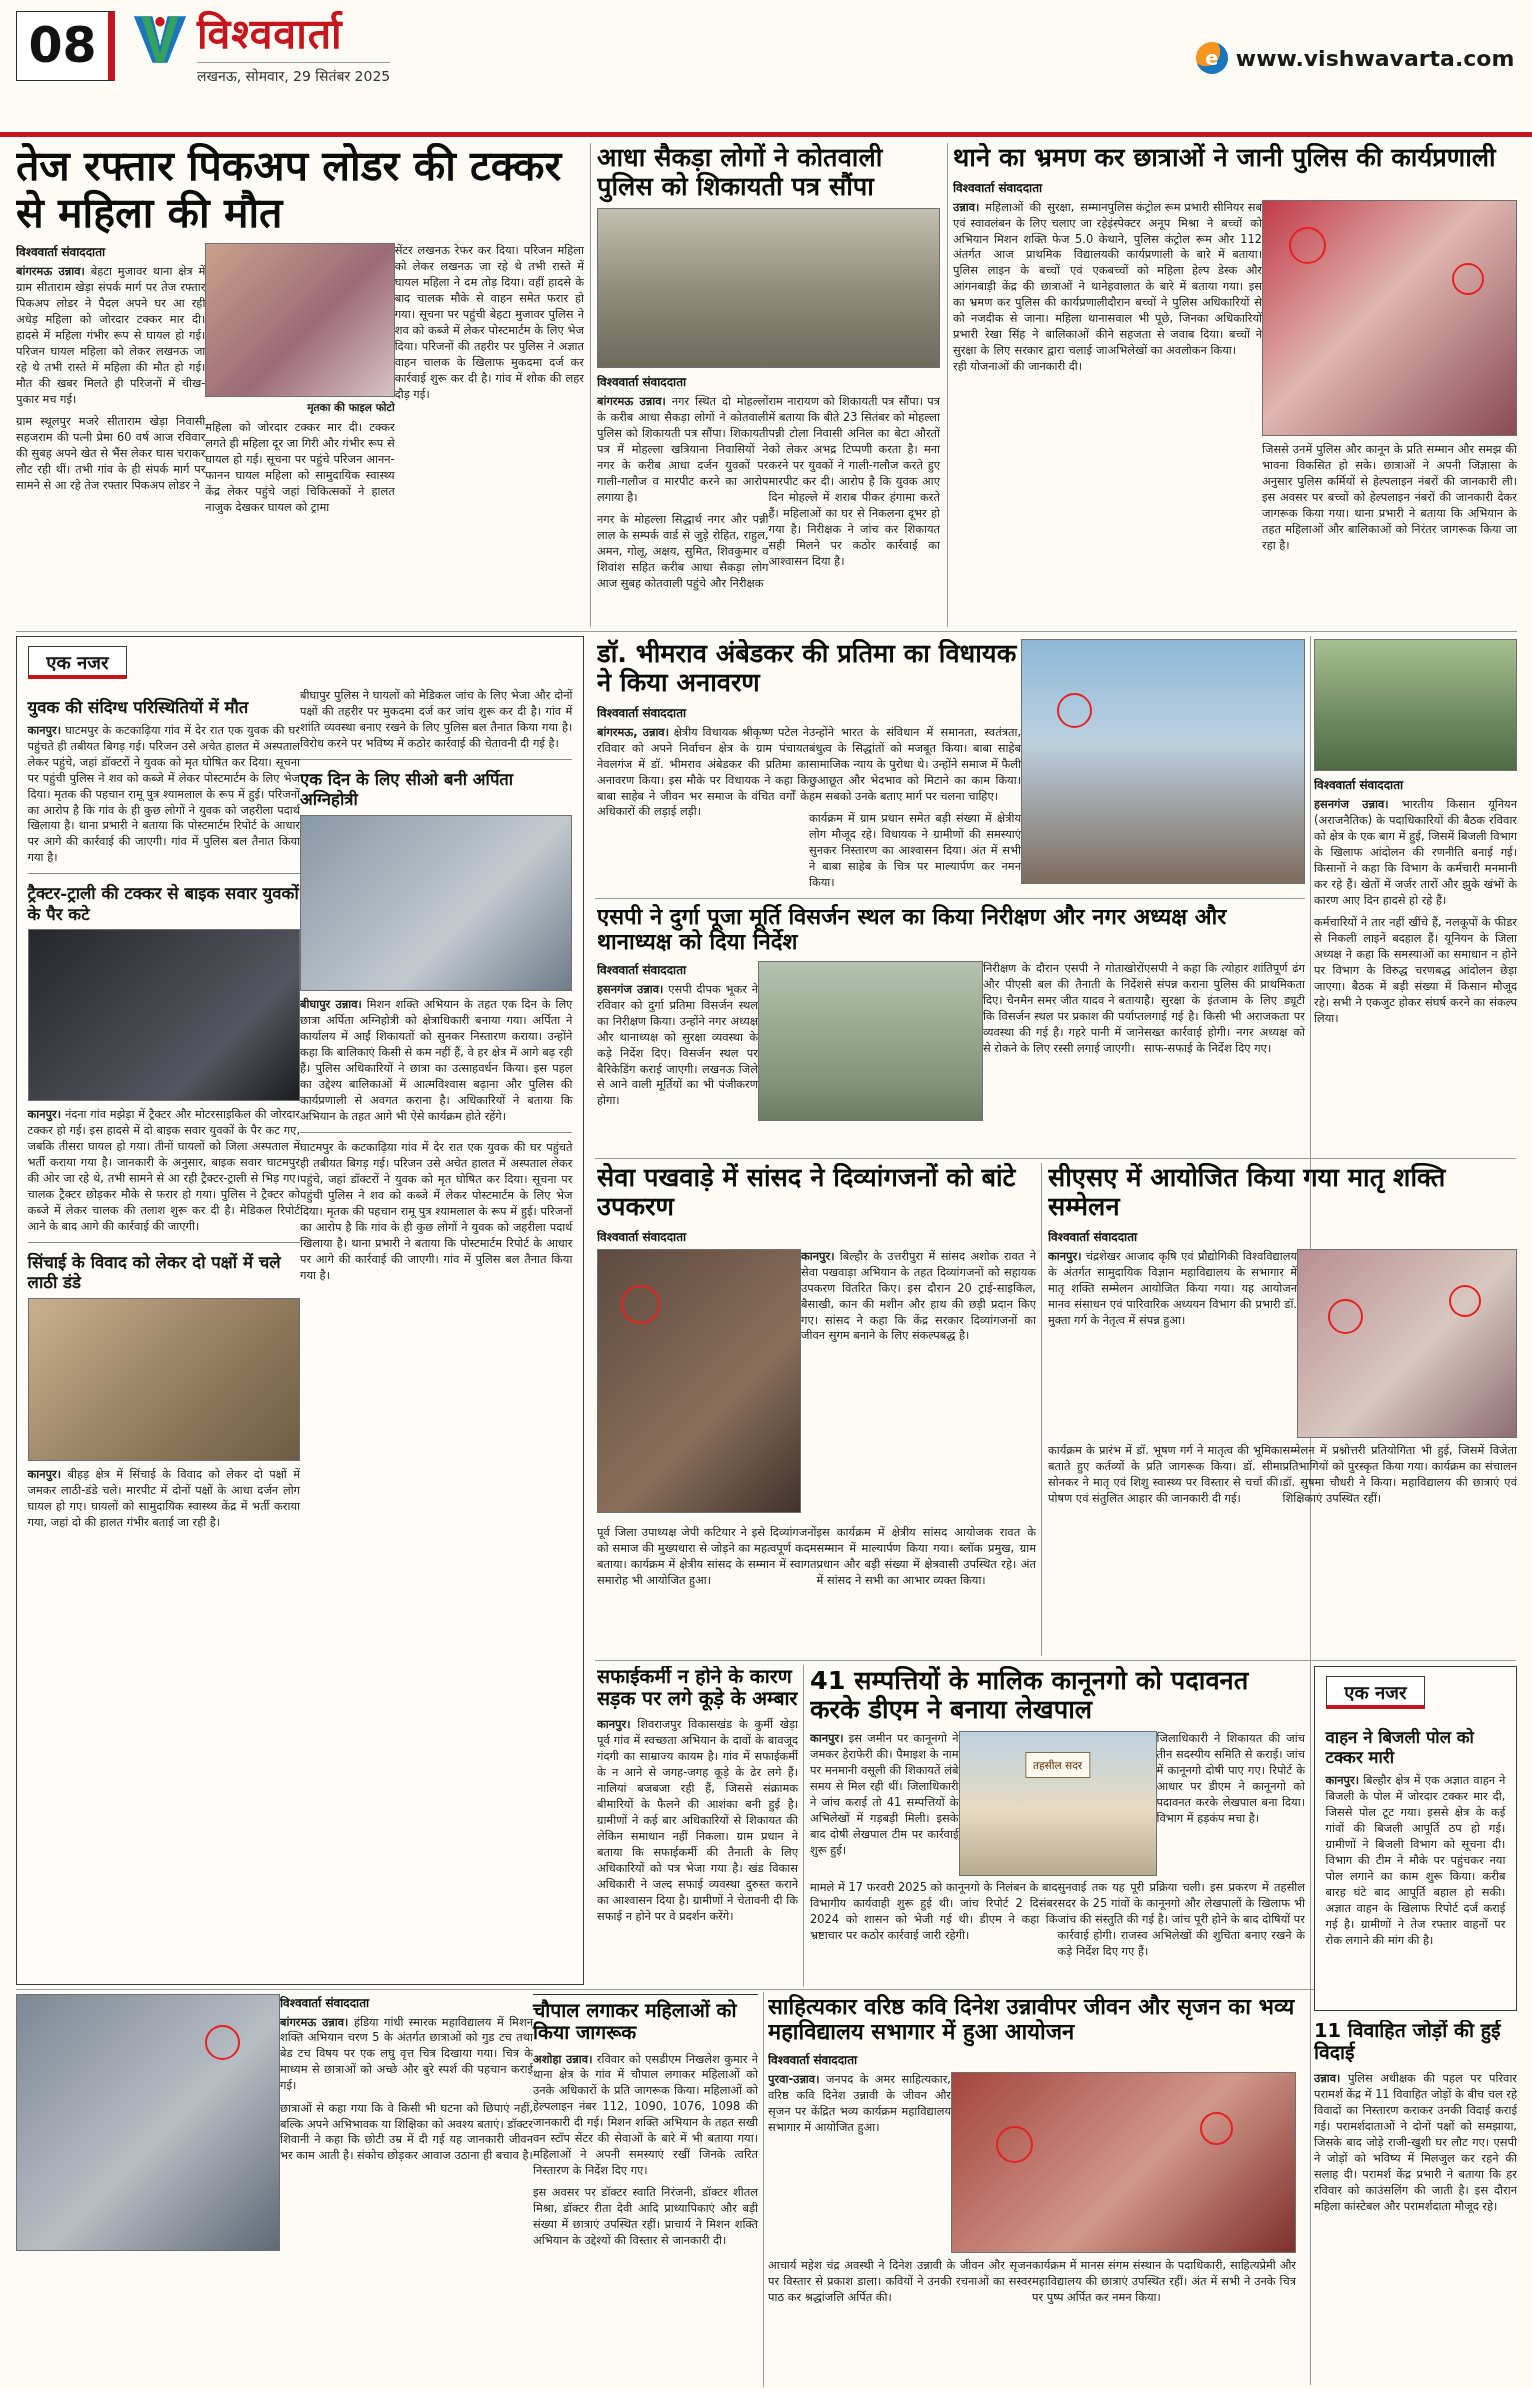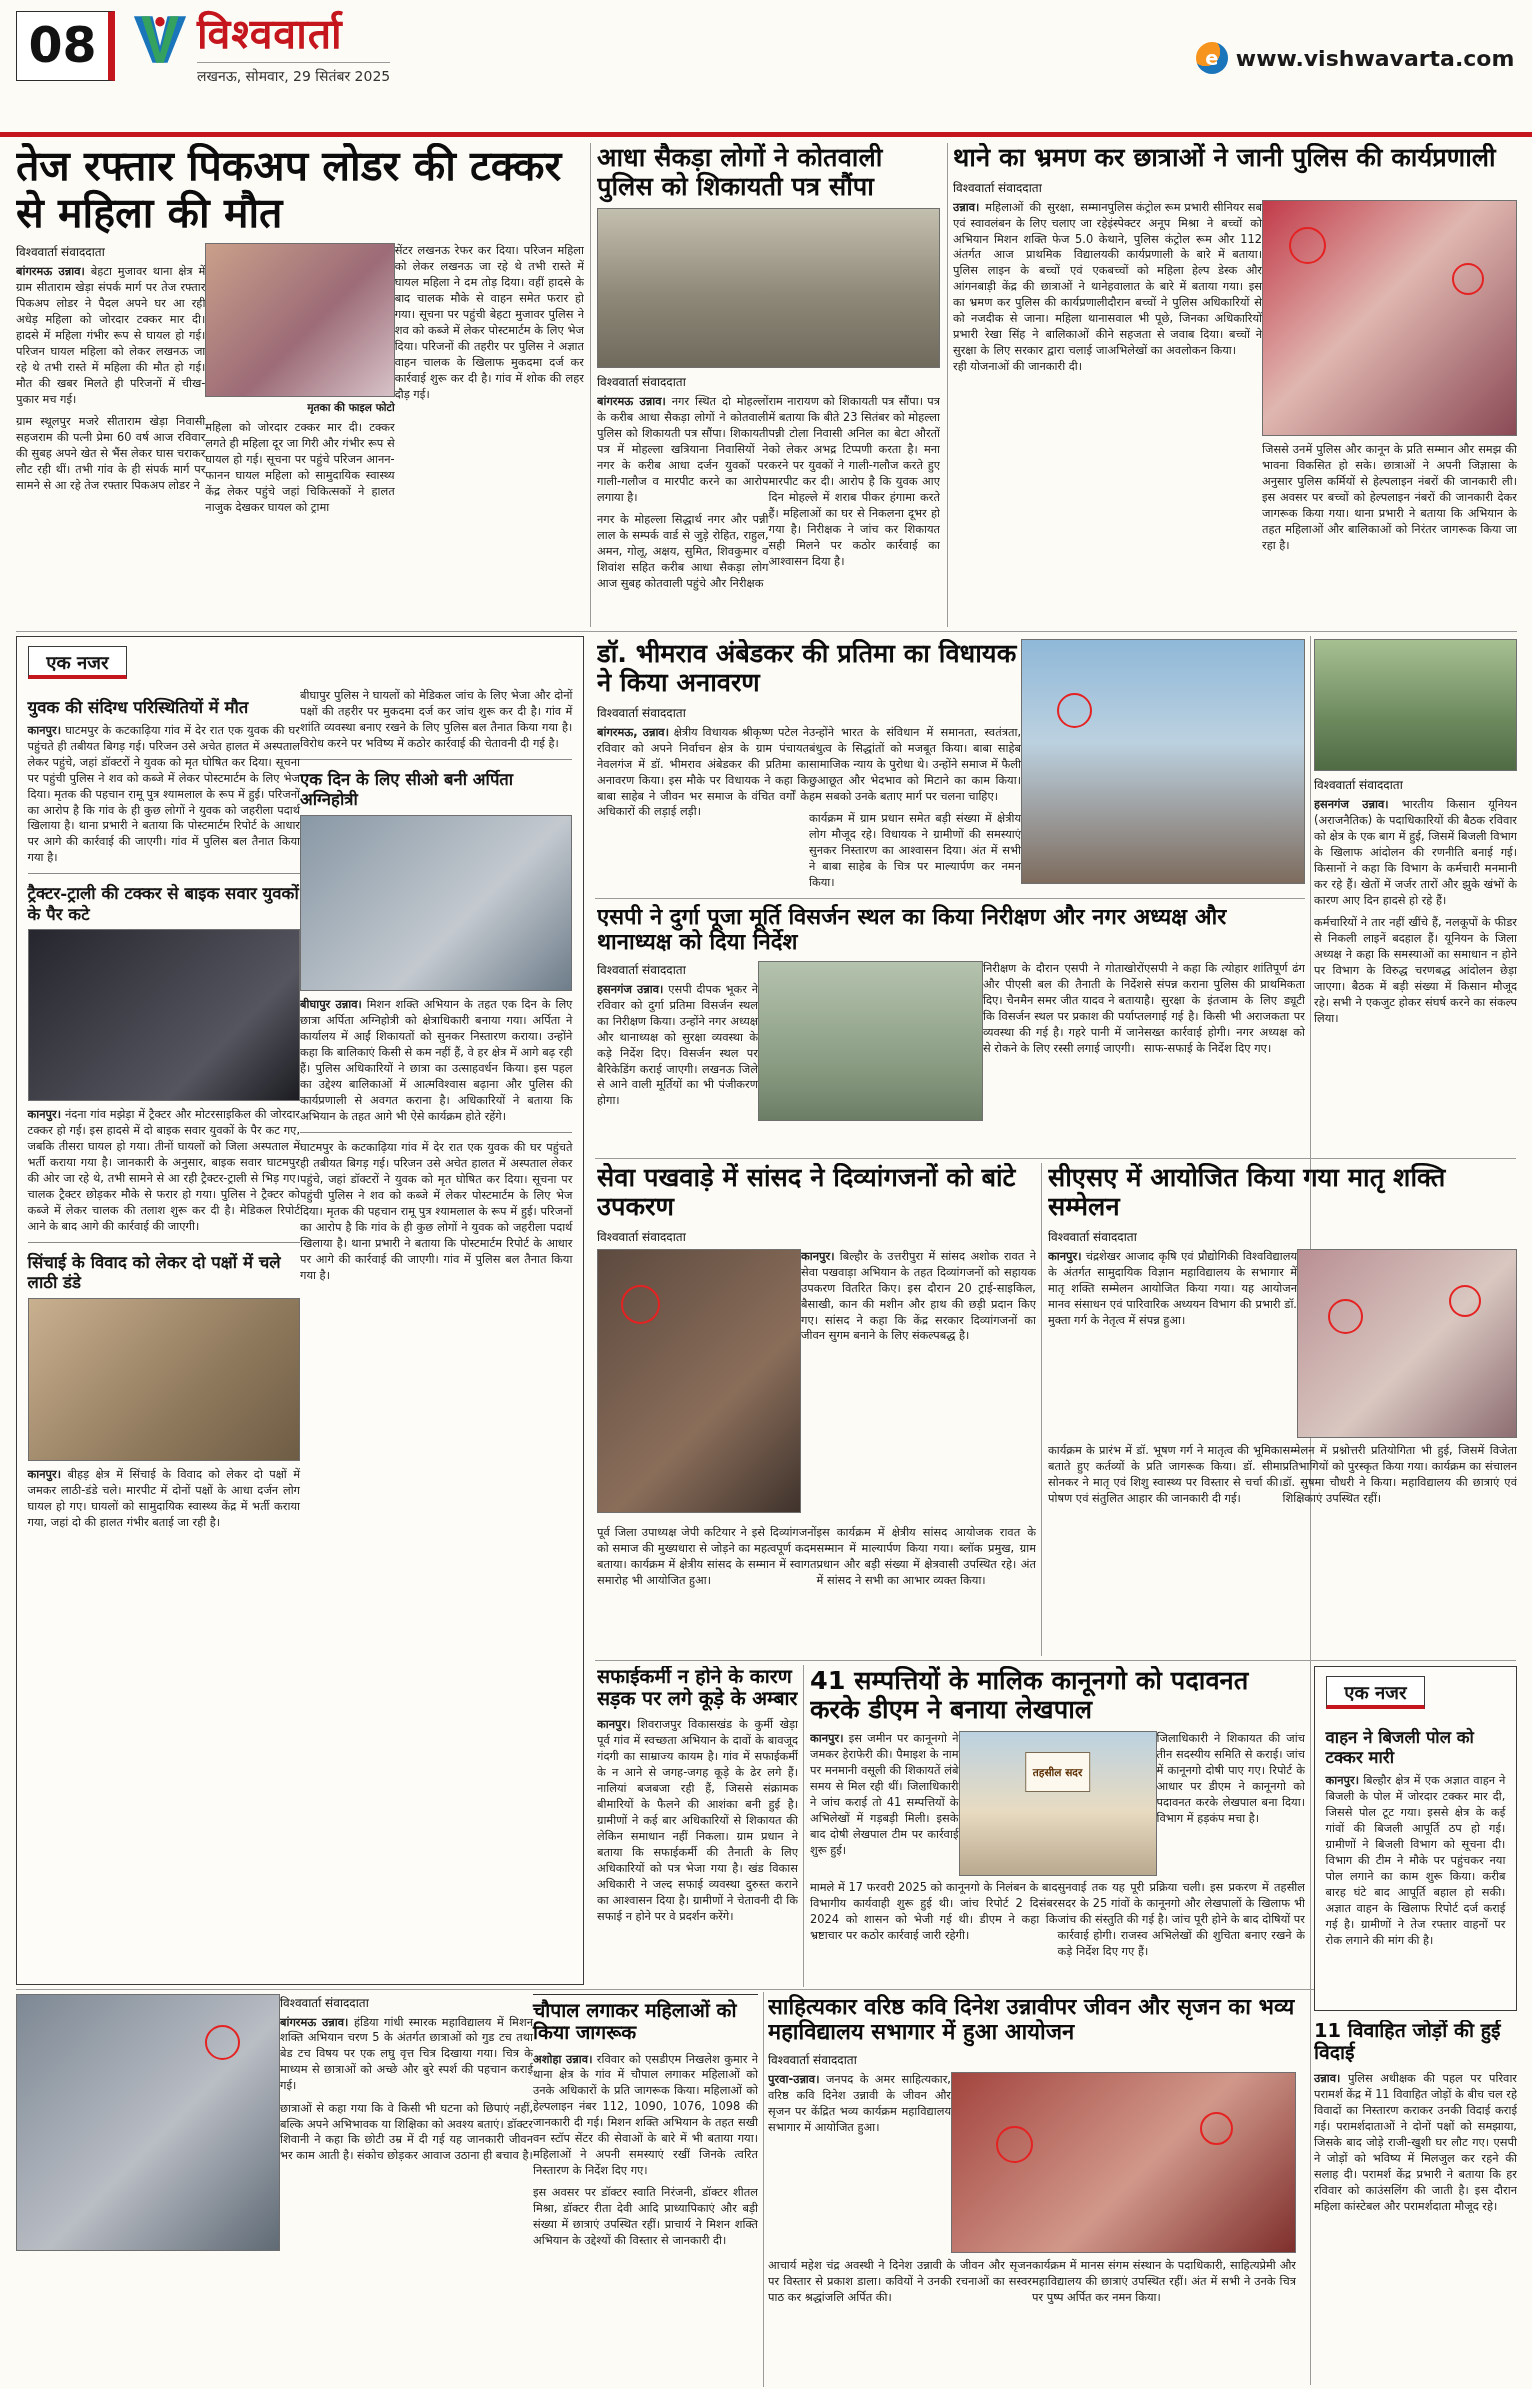--- a/index.html
+++ b/index.html
@@ -23,30 +23,30 @@
          color:#fff;font-weight:bold;align-items:center;justify-content:center;font-size:19.4px}
   .redrule{position:absolute;left:0;top:132px;width:100%;height:5.3px;background:#c4161c}
   
   .art{position:absolute;overflow:hidden}
   .hl{font-weight:bold;line-height:1.14;color:#0c0c0c;margin-bottom:7px}
   .hl-xl{font-size:41px}
   .hl-lg{font-size:35px}
   .hl-md{font-size:25.5px}
   .hl-sm{font-size:22px}
   .hl-xs{font-size:19.4px}
-  .byline{font-weight:normal;font-size:12px;margin-bottom:3.5px;color:#101010}
+  .byline{font-weight:bold;font-size:12px;margin-bottom:3.5px;color:#101010}
   .body{font-size:11.4px;line-height:1.4;text-align:justify;margin-bottom:6.2px;color:#212121}
   .dl{font-weight:bold}
   .row{display:flex;gap:0}
   .col{flex:1;min-width:0}
   .photo{position:relative;width:100%;border:0.9px solid #6f6f6f;overflow:hidden}
   .cap{font-size:10.6px;font-weight:bold;text-align:right;margin:2.6px 0 6.2px}
   .ring{position:absolute;border:2.6px solid #e52222;border-radius:50%}
   .sign{position:absolute;left:50%;transform:translateX(-50%);top:19.4px;background:#fdf8ee;
-        border:0.9px solid #7a6a4f;color:#5a2d00;font-weight:bold;font-size:10.6px;padding:12px 7px;white-space:nowrap}
+        border:0.9px solid #7a6a4f;color:#5a2d00;font-weight:normal;font-size:10.6px;padding:5px 7px;white-space:nowrap}
   
   .nbox{border:1.8px solid #3a3a3a;padding:8.8px 10.6px;background:#fdfcf8}
   .ntag{display:inline-block;font-size:18.5px;font-weight:bold;border:1.8px solid #3a3a3a;
         border-bottom:4.4px solid #c4161c;padding:1.8px 17.6px;margin-bottom:8.8px;background:#fff}
   .nhl{font-size:16.7px;font-weight:bold;line-height:1.22;margin:8.8px 0 5.3px}
   .sep{border-top:0.9px solid #8a8a8a;margin:7px 0}
   
   .vline,.hline{position:absolute;background:#9a9a9a}
   .vline{width:0.9px}
   .hline{height:0.9px}

